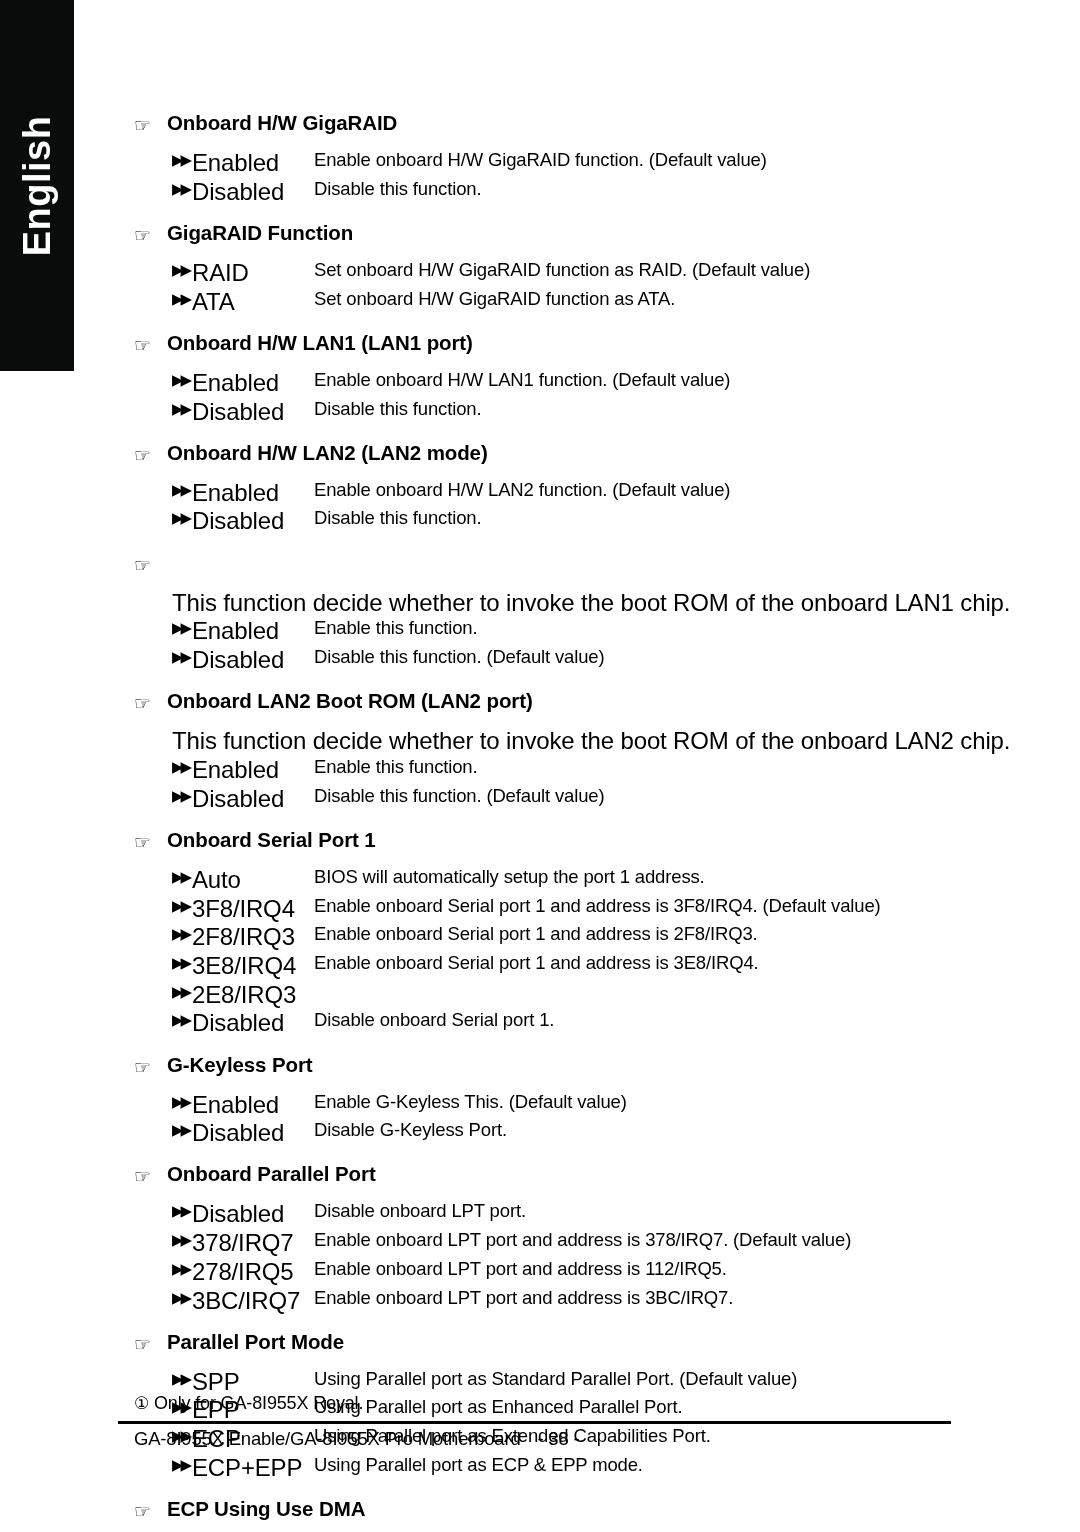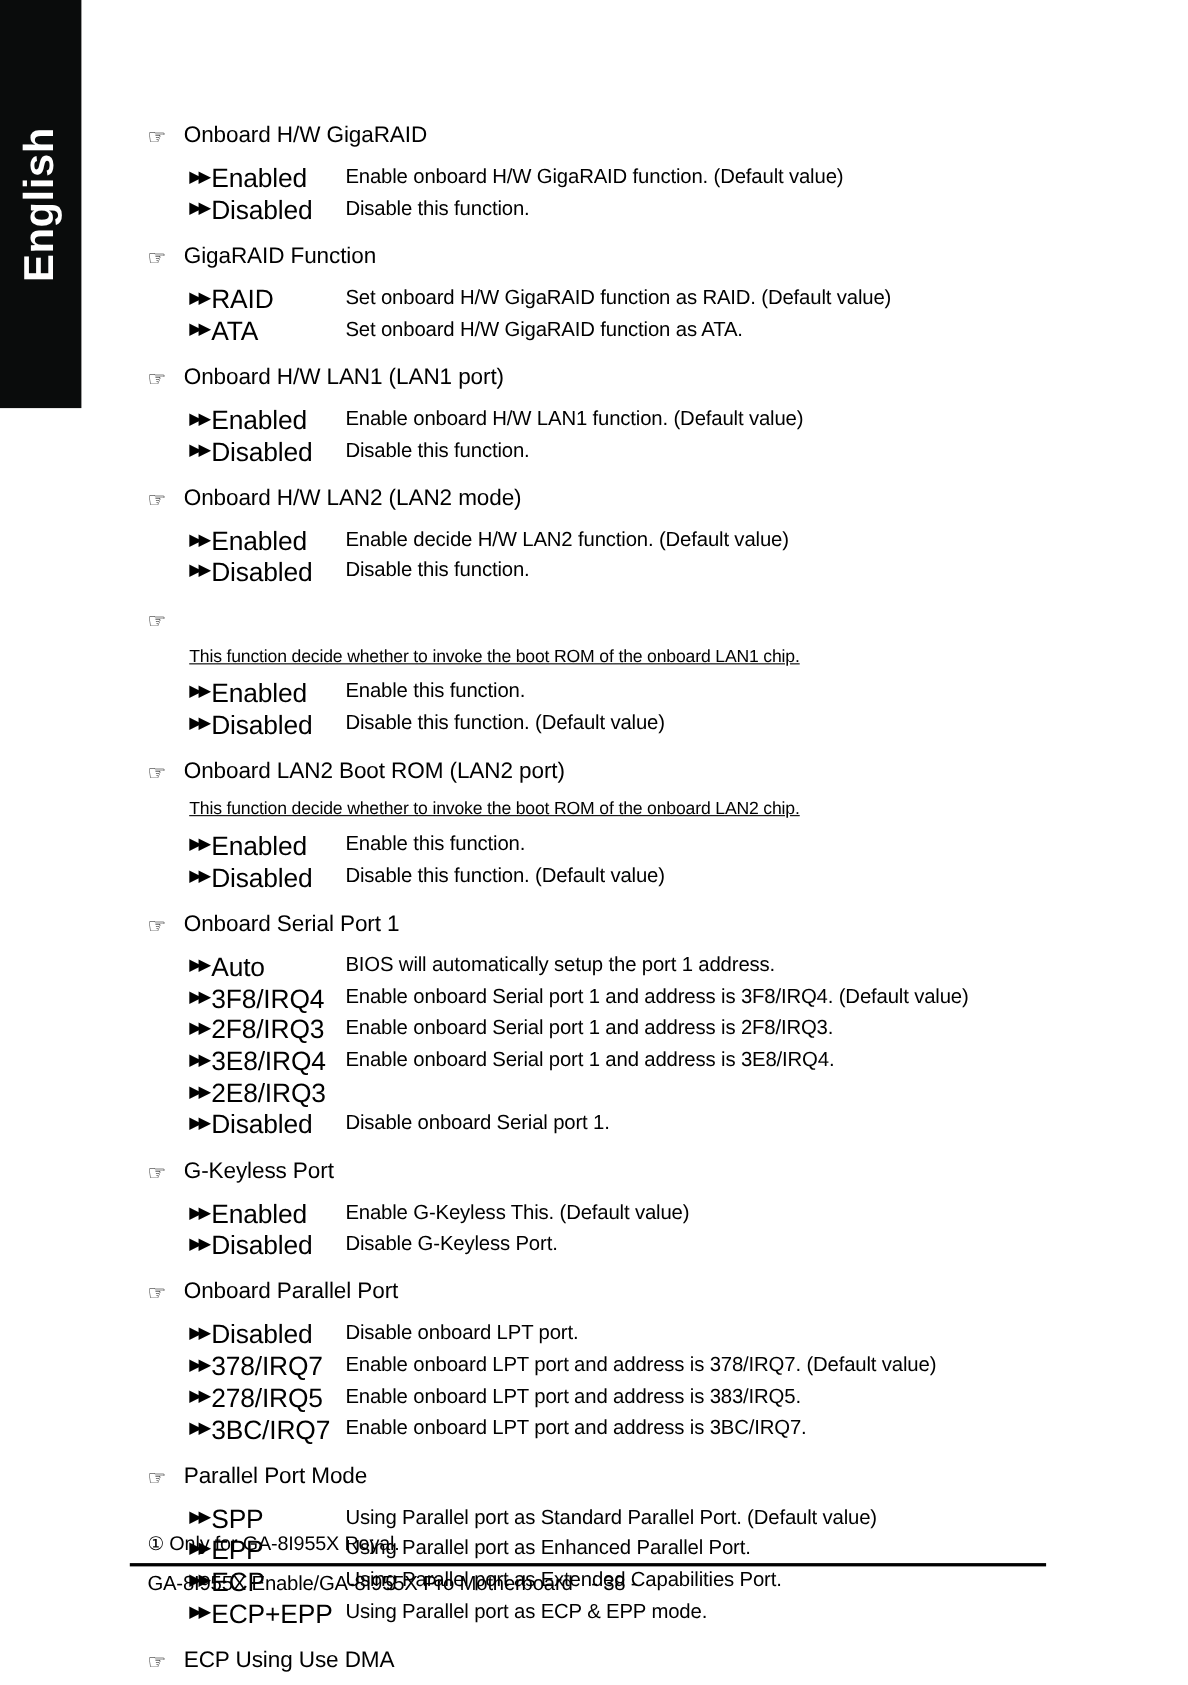--- a/index.html
+++ b/index.html
@@ -59,32 +59,31 @@
     left: 134px;
     font-size: 19px;
     line-height: 1;
     font-family: "DejaVu Sans", sans-serif;
     color: #000;
   }
   .sec-title {
     position: absolute;
     left: 167px;
     font-size: 20.5px;
-    font-weight: normal;
+    font-weight: bold;
     white-space: nowrap;
     letter-spacing: -0.1px;
   }
 
   .note-line {
     position: absolute;
     left: 172px;
-    font-size: 16px;
+    font-size: 24px;
     white-space: nowrap;
     letter-spacing: -0.15px;
-    text-decoration: underline;
   }
 
   .opt-row {
     position: absolute;
     left: 0;
     width: 1080px;
     height: 29px;
   }
   .opt-arrow {
     position: absolute;
@@ -189,21 +188,21 @@
       <span class="opt-name">Disabled</span>
       <span class="opt-desc">Disable this function.</span>
     </div>
     <div class="sec-heading" style="position: absolute; left: 0px; top: 440.7px; width: 1080px; height: 34px;">
       <span class="hand-icon" style="top: 5px;">☞</span>
       <span class="sec-title" style="top: 0px;">Onboard H/W LAN2 (LAN2 mode)</span>
     </div>
     <div class="opt-row" style="top: 478.7px;">
       <span class="opt-arrow" style="top: 4px;">▶▶</span>
       <span class="opt-name">Enabled</span>
-      <span class="opt-desc">Enable decide H/W LAN2 function. (Default value)</span>
+      <span class="opt-desc">Enable onboard H/W LAN2 function. (Default value)</span>
     </div>
     <div class="opt-row" style="top: 507.4px;">
       <span class="opt-arrow" style="top: 4px;">▶▶</span>
       <span class="opt-name">Disabled</span>
       <span class="opt-desc">Disable this function.</span>
     </div>
     <div class="sec-heading" style="position: absolute; left: 0px; top: 550.6px; width: 1080px; height: 34px;">
       <span class="hand-icon" style="top: 5px;">☞</span>
     </div>
     <div class="note-line" style="top: 588.6px;">This function decide whether to invoke the boot ROM of the onboard LAN1 chip.</div>
@@ -289,21 +288,21 @@
       <span class="opt-desc">Disable onboard LPT port.</span>
     </div>
     <div class="opt-row" style="top: 1229.1px;">
       <span class="opt-arrow" style="top: 4px;">▶▶</span>
       <span class="opt-name">378/IRQ7</span>
       <span class="opt-desc">Enable onboard LPT port and address is 378/IRQ7. (Default value)</span>
     </div>
     <div class="opt-row" style="top: 1257.8px;">
       <span class="opt-arrow" style="top: 4px;">▶▶</span>
       <span class="opt-name">278/IRQ5</span>
-      <span class="opt-desc">Enable onboard LPT port and address is 383/IRQ5.</span>
+      <span class="opt-desc">Enable onboard LPT port and address is 112/IRQ5.</span>
     </div>
     <div class="opt-row" style="top: 1286.5px;">
       <span class="opt-arrow" style="top: 4px;">▶▶</span>
       <span class="opt-name">3BC/IRQ7</span>
       <span class="opt-desc">Enable onboard LPT port and address is 3BC/IRQ7.</span>
     </div>
     <div class="sec-heading" style="position: absolute; left: 0px; top: 1329.7px; width: 1080px; height: 34px;">
       <span class="hand-icon" style="top: 5px;">☞</span>
       <span class="sec-title" style="top: 0px;">Parallel Port Mode</span>
     </div>

